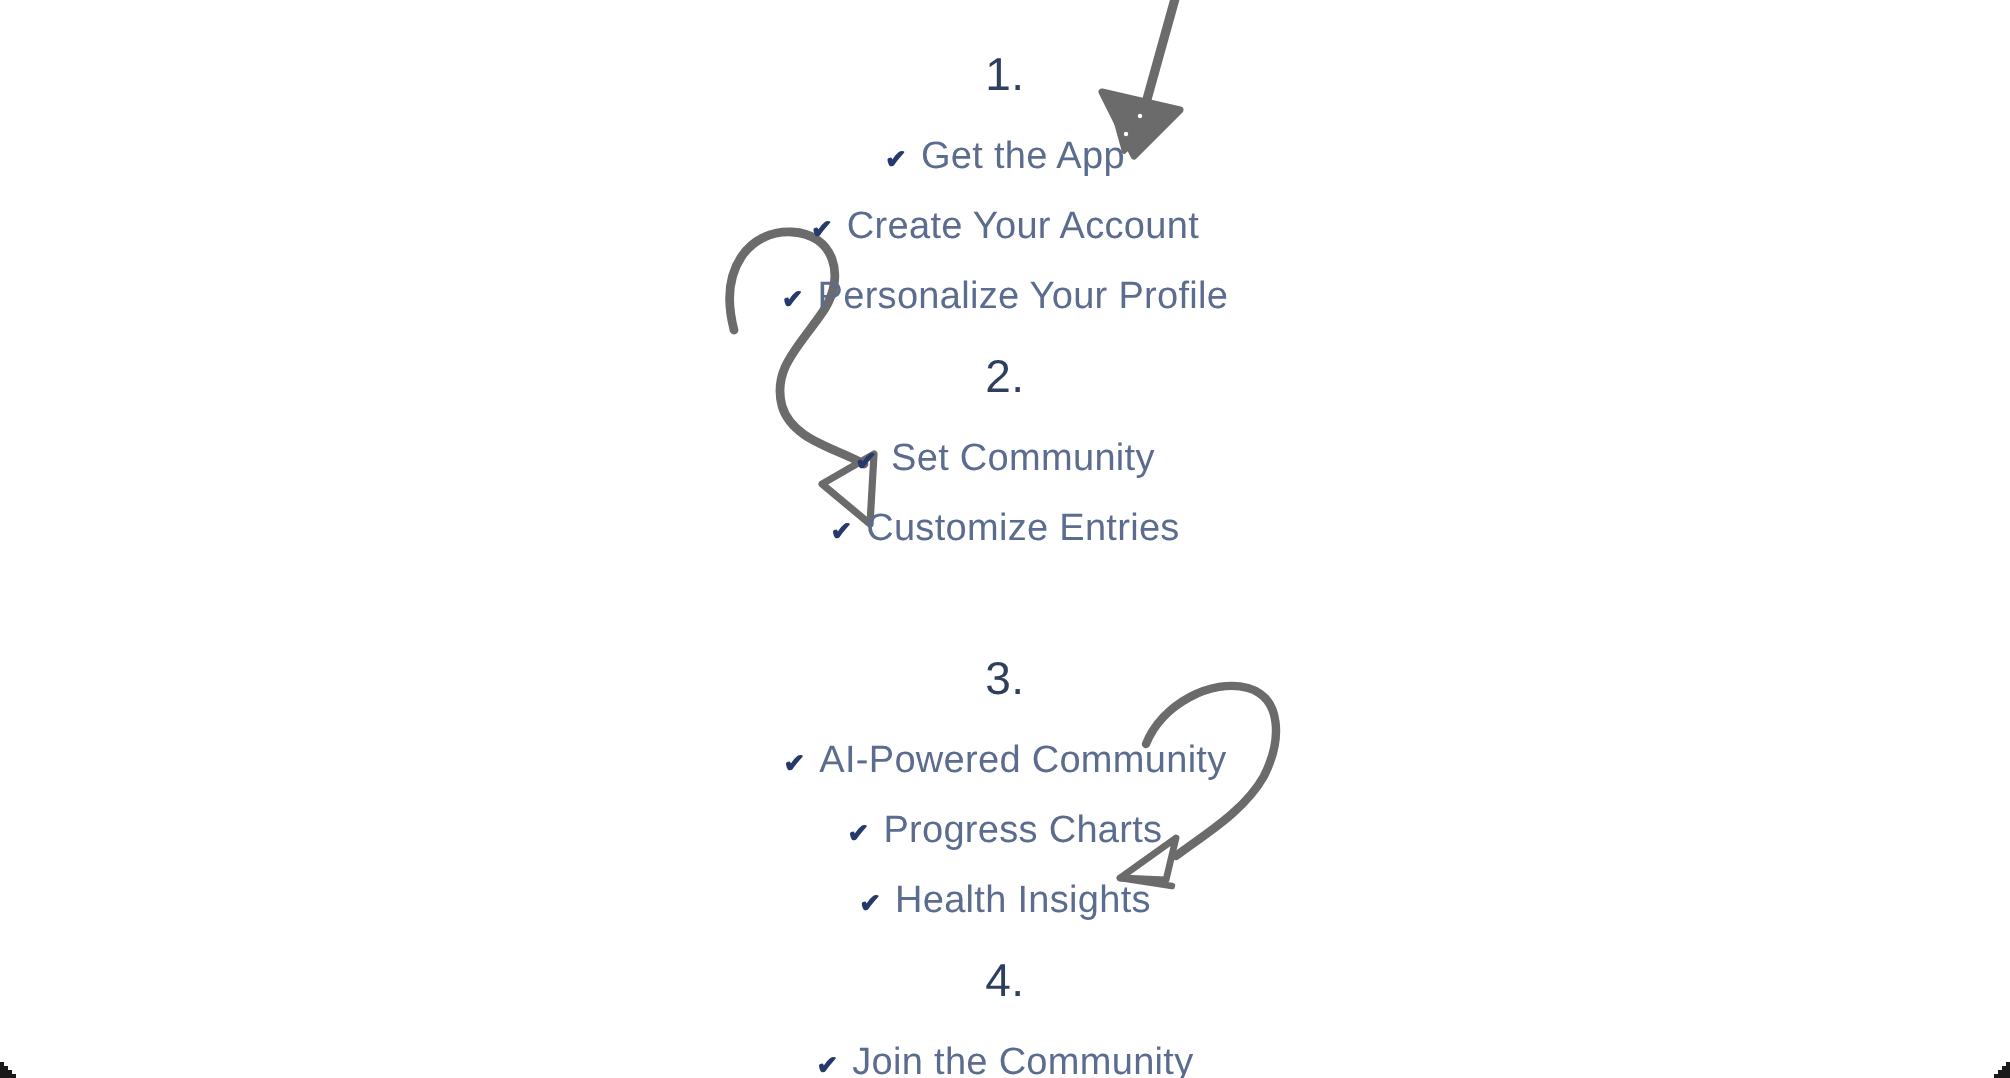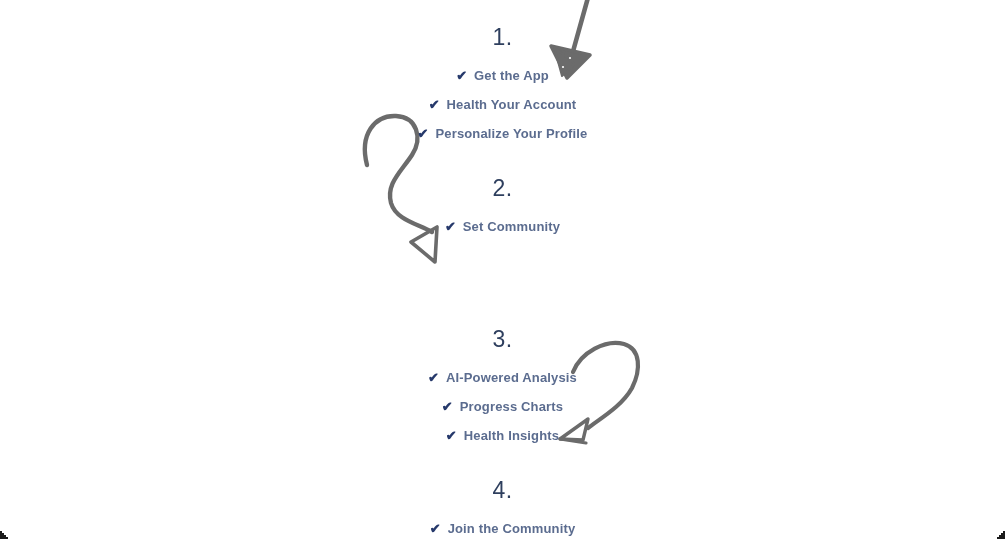--- a/index.html
+++ b/index.html
@@ -67,22 +67,22 @@
     font-size: 13px;
     font-weight: 700;
     margin-right: 7px;
     vertical-align: baseline;
     line-height: 1;
   }
 
   .feature-label {
     display: inline-block;
     color: #5b6c8f;
-    font-size: 13px;
-    font-weight: 700;
+    font-size: 19px;
+    font-weight: 400;
     letter-spacing: 0.15px;
     vertical-align: baseline;
     line-height: 1;
   }
 
   
   .arrow-layer {
     position: absolute;
     left: 0;
     top: 0;
@@ -139,42 +139,45 @@
 
   <div class="steps-column">
 
     <div class="step-block" style="top: 26px;">
       <div class="step-number">1.</div>
       <ul class="feature-list">
         <li class="feature-item">
           <span class="check-icon">✔</span><span class="feature-label">Get the App</span>
         </li>
         <li class="feature-item">
-          <span class="check-icon">✔</span><span class="feature-label">Health Your Account</span>
+          <span class="check-icon">✔</span><span class="feature-label">Create Your Account</span>
         </li>
         <li class="feature-item">
           <span class="check-icon">✔</span><span class="feature-label">Personalize Your Profile</span>
         </li>
       </ul>
     </div>
 
     <div class="step-block" style="top: 177px;">
       <div class="step-number">2.</div>
       <ul class="feature-list">
         <li class="feature-item">
           <span class="check-icon">✔</span><span class="feature-label">Set Community</span>
         </li>
+        <li class="feature-item">
+          <span class="check-icon">✔</span><span class="feature-label">Customize Entries</span>
+        </li>
       </ul>
     </div>
 
     <div class="step-block" style="top: 328px;">
       <div class="step-number">3.</div>
       <ul class="feature-list">
         <li class="feature-item">
-          <span class="check-icon">✔</span><span class="feature-label">AI-Powered Analysis</span>
+          <span class="check-icon">✔</span><span class="feature-label">AI-Powered Community</span>
         </li>
         <li class="feature-item">
           <span class="check-icon">✔</span><span class="feature-label">Progress Charts</span>
         </li>
         <li class="feature-item">
           <span class="check-icon">✔</span><span class="feature-label">Health Insights</span>
         </li>
       </ul>
     </div>
 

